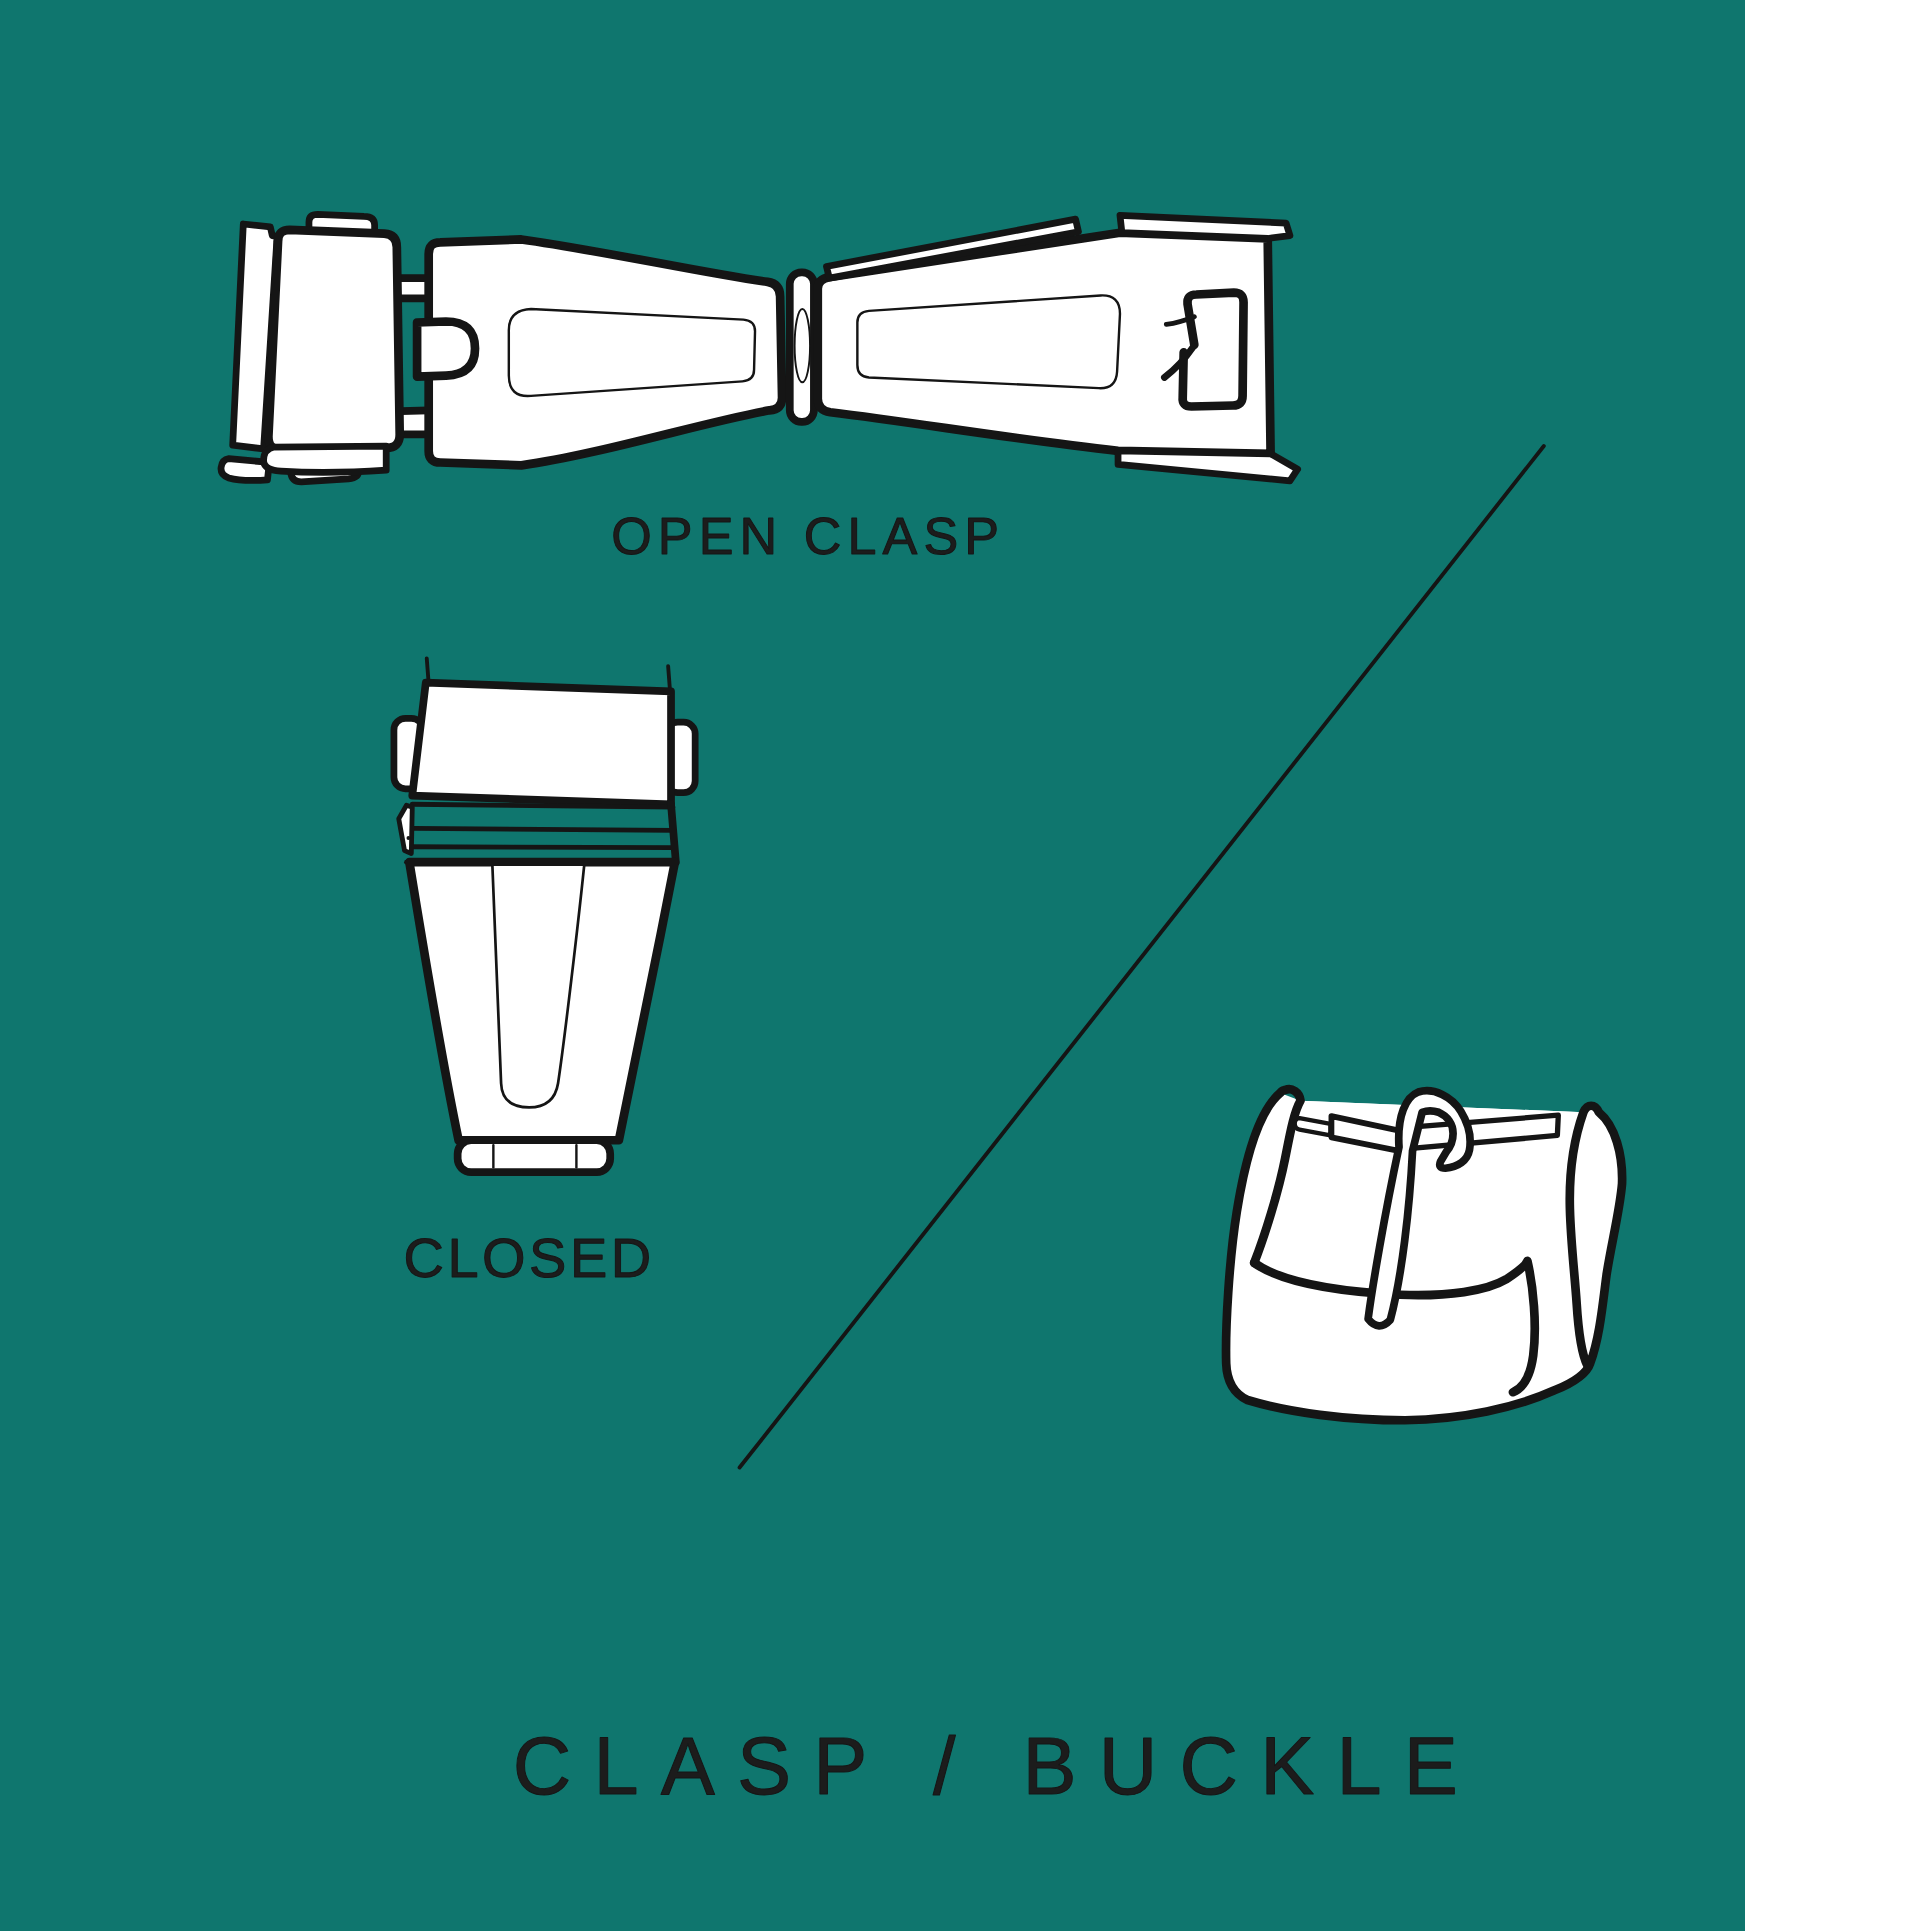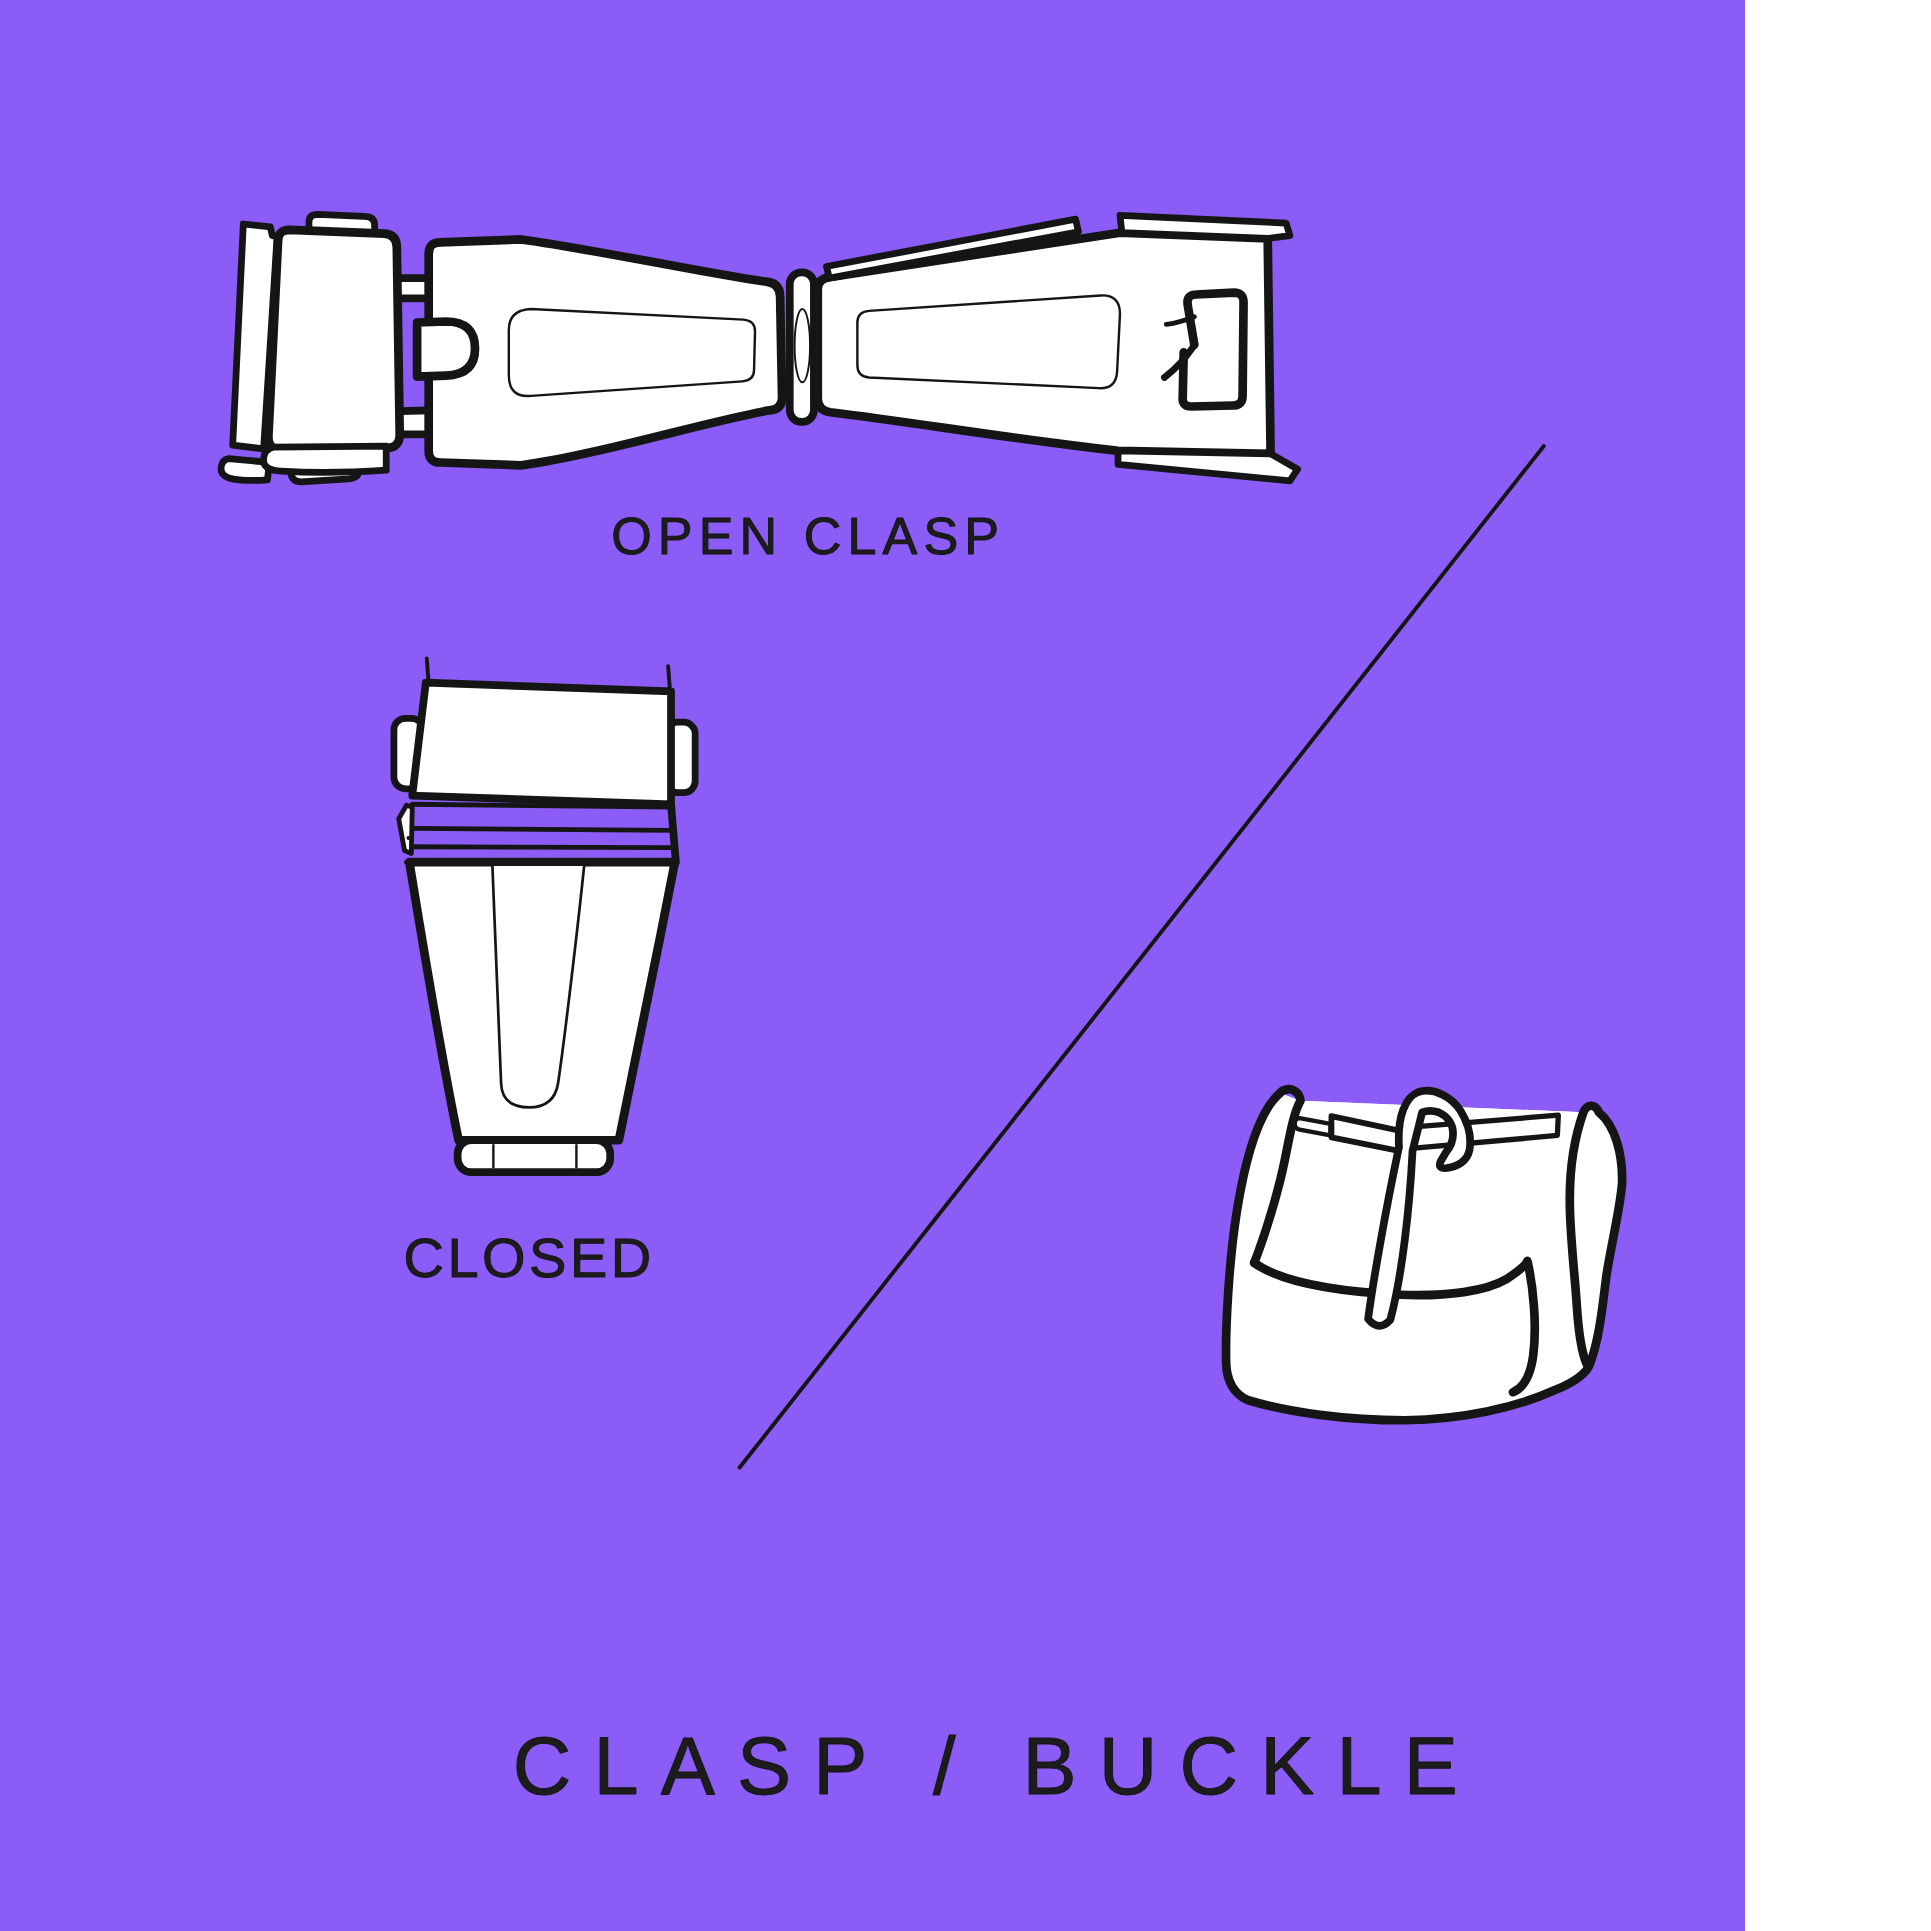--- a/index.html
+++ b/index.html
@@ -1,16 +1,16 @@
 <!DOCTYPE html>
 <html><head>
 <meta charset="utf-8">
 <style>
   html,body{margin:0;padding:0;background:#ffffff;}
-  #page{position:relative;width:1745px;height:1931px;background:#8b5cf6;overflow:hidden;}
+  #page{position:relative;width:1745px;height:1931px;background:#0f766e;overflow:hidden;}
   svg{position:absolute;top:0;left:0;}
   .lbl{font-family:"Liberation Sans",sans-serif;fill:#1c1c1c;}
 </style>
 </head>
 <body>
 <div id="page">
 <svg width="1931" height="1931" viewBox="0 0 2000 2000" fill="none" stroke="#151515" stroke-linecap="round" stroke-linejoin="round">
 
 <g id="openclasp">
 

